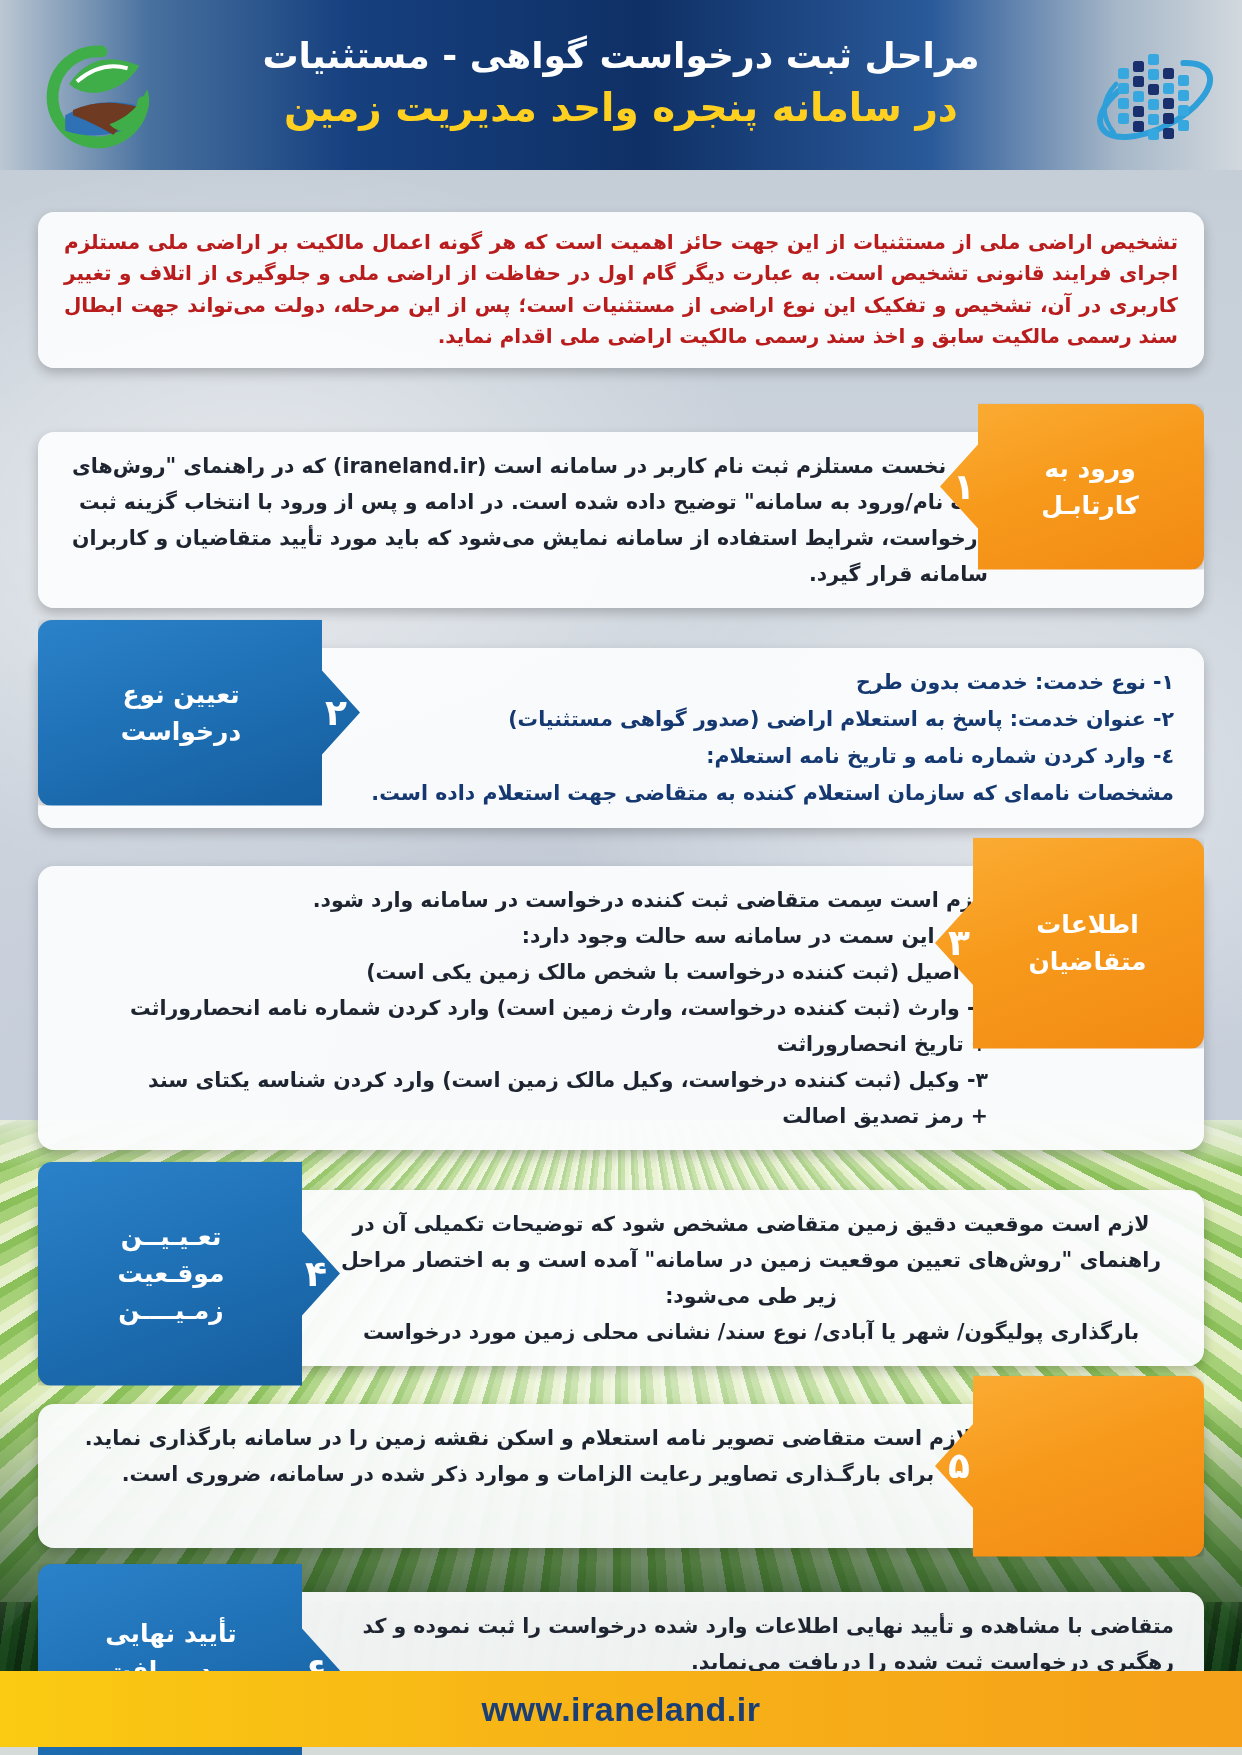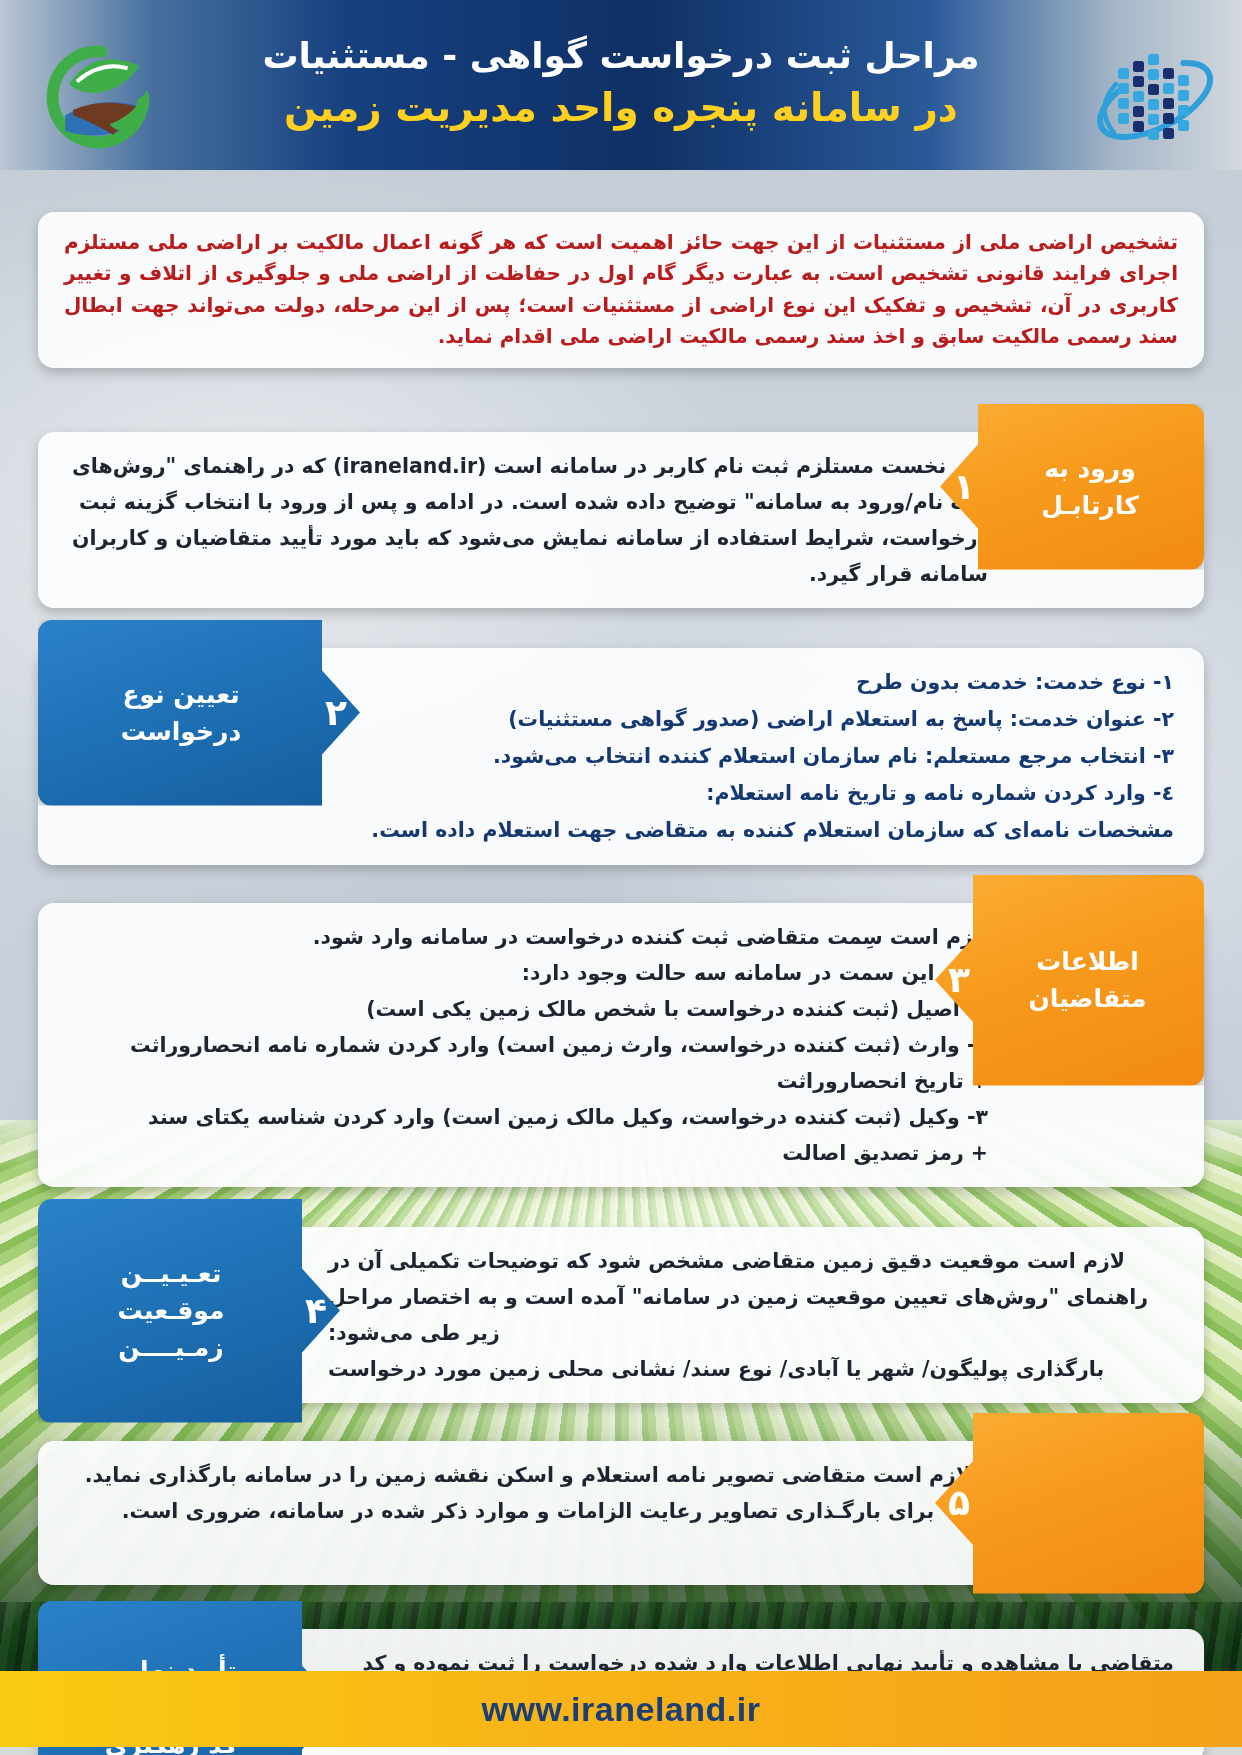--- a/index.html
+++ b/index.html
@@ -69,21 +69,21 @@
   
   .s1{margin-top:64px;}
   .s2{margin-top:40px;}
   .s3{margin-top:38px;}
   .s4{margin-top:40px;}
   .s5{margin-top:38px;}
   .s6{margin-top:44px;}
   .step.orange .box{padding-right:216px; padding-left:30px;}
   .step.blue  .box{padding-left:290px; padding-right:30px;}
   .s1 .box{min-height:142px;}
-  .s4 .box{text-align:left; padding-left:278px;}
+  .s4 .box{text-align:center; padding-left:278px;}
   .s5 .box{text-align:center; min-height:112px;}
   .s6 .box{min-height:102px; padding-left:278px;}
   .s2 .box{color:#14386F; line-height:37px;}
   
   .label{
     position:absolute; display:flex; align-items:center; justify-content:center;
     filter:drop-shadow(0 4px 6px rgba(0,0,0,.30));
     color:#fff; font-weight:bold;
   }
   .step.orange .label{
@@ -201,21 +201,20 @@
           <span>ورود به</span>
           <span>کارتابـل</span>
         </div>
       </div>
     </section>
 
     <section class="step blue s2">
       <div class="box card">
         <p>۱- نوع خدمت: خدمت بدون طرح</p>
         <p>۲- عنوان خدمت: پاسخ به استعلام اراضی (صدور گواهی مستثنیات)</p>
-        <p>۳- انتخاب مرجع مستعلم: نام سازمان استعلام کننده انتخاب می‌شود.</p>
         <p>٤- وارد کردن شماره نامه و تاریخ نامه استعلام:</p>
         <p>مشخصات نامه‌ای که سازمان استعلام کننده به متقاضی جهت استعلام داده است.</p>
       </div>
       <div class="label">
         <div class="num">۲</div>
         <div class="title">
           <span>تعیین نوع</span>
           <span>درخواست</span>
         </div>
       </div>

